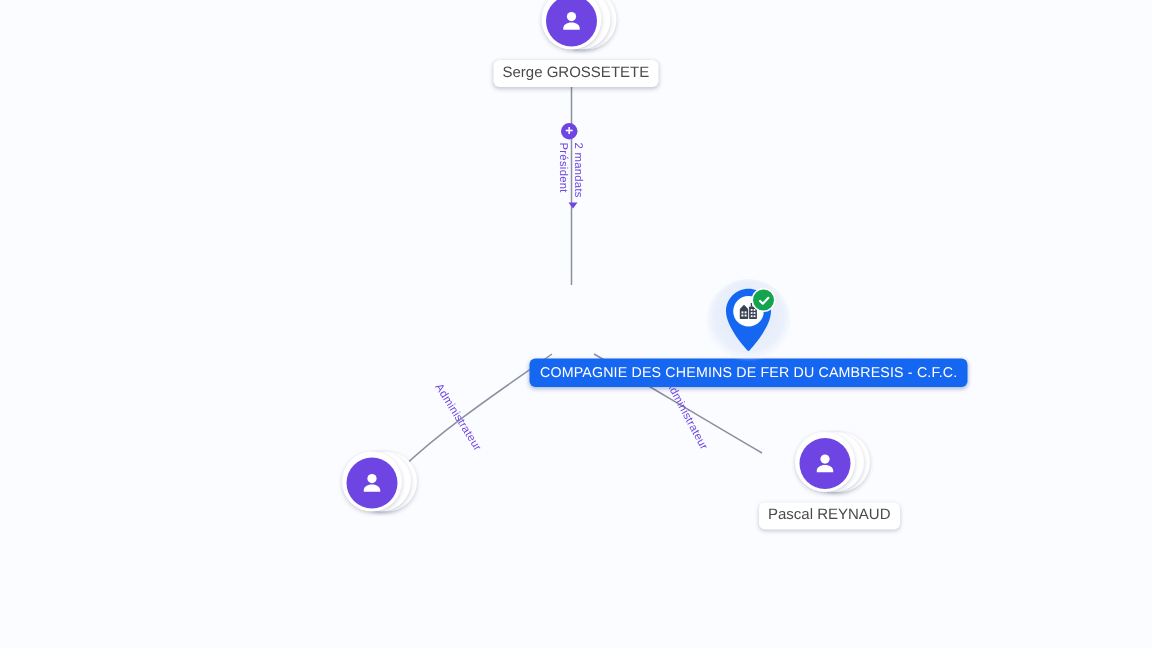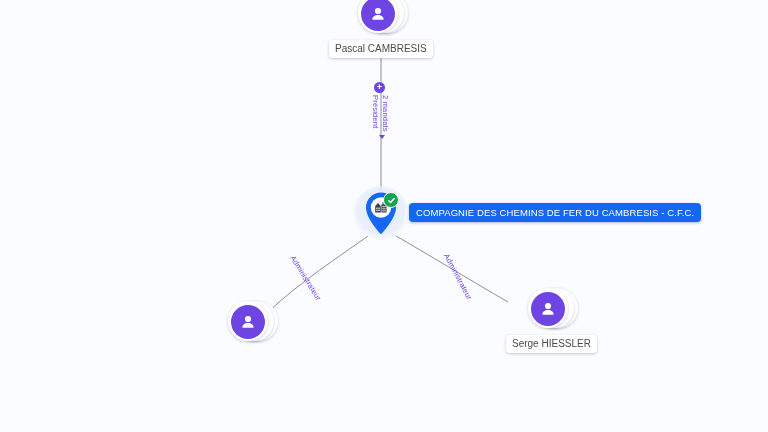--- a/index.html
+++ b/index.html
@@ -82,21 +82,21 @@
     padding: 3px 6px 3px 6px;
     border-radius: 4px;
     white-space: nowrap;
     box-shadow: 0 1px 3px rgba(30, 40, 80, 0.25);
   }
 
   
   #company-node {
     position: absolute;
     display: flex;
-    flex-direction: row;
+    flex-direction: column;
     align-items: center;
   }
   .company-glow {
     position: relative;
     width: 56px;
     height: 56px;
     border-radius: 50%;
     background: radial-gradient(circle at 50% 45%,
                 rgba(222,232,248,0.95) 0%,
                 rgba(228,236,250,0.75) 55%,
@@ -236,21 +236,21 @@
       <div class="card c2"></div>
       <div class="card c1">
         <div class="avatar-circle">
           <svg width="20" height="20" viewBox="0 0 24 24" fill="#ffffff">
             <circle cx="12" cy="8.4" r="3.7"></circle>
             <path d="M12 13.2c-3.9 0-6.6 2.2-6.6 4.6v1.2h13.2v-1.2c0-2.4-2.7-4.6-6.6-4.6z"></path>
           </svg>
         </div>
       </div>
     </div>
-    <div class="node-label">Pascal CAMBRESIS</div>
+    <div class="node-label">Serge GROSSETETE</div>
   </div>
 
   <div id="company-node" style="left:353px; top:186px;">
     <div class="company-glow">
       <div class="map-pin">
         <svg width="36" height="44" viewBox="0 0 36 44">
           <path d="M18 1.5c-8.3 0-15 6.7-15 15 0 10.3 12.4 24 14.2 26a1.1 1.1 0 0 0 1.6 0C20.6 40.5 33 26.8 33 16.5c0-8.3-6.7-15-15-15z" fill="#1566f0"></path>
           <circle cx="18" cy="16.5" r="10.2" fill="#ffffff"></circle>
           <g fill="#3a4150">
             <rect x="12.2" y="15.0" width="5.6" height="6.6" rx="0.5"></rect>
@@ -303,16 +303,16 @@
       <div class="card c2"></div>
       <div class="card c1">
         <div class="avatar-circle">
           <svg width="20" height="20" viewBox="0 0 24 24" fill="#ffffff">
             <circle cx="12" cy="8.4" r="3.7"></circle>
             <path d="M12 13.2c-3.9 0-6.6 2.2-6.6 4.6v1.2h13.2v-1.2c0-2.4-2.7-4.6-6.6-4.6z"></path>
           </svg>
         </div>
       </div>
     </div>
-    <div class="node-label">Serge HIESSLER</div>
+    <div class="node-label">Pascal REYNAUD</div>
   </div>
 
 </div>
 
 </body></html>

